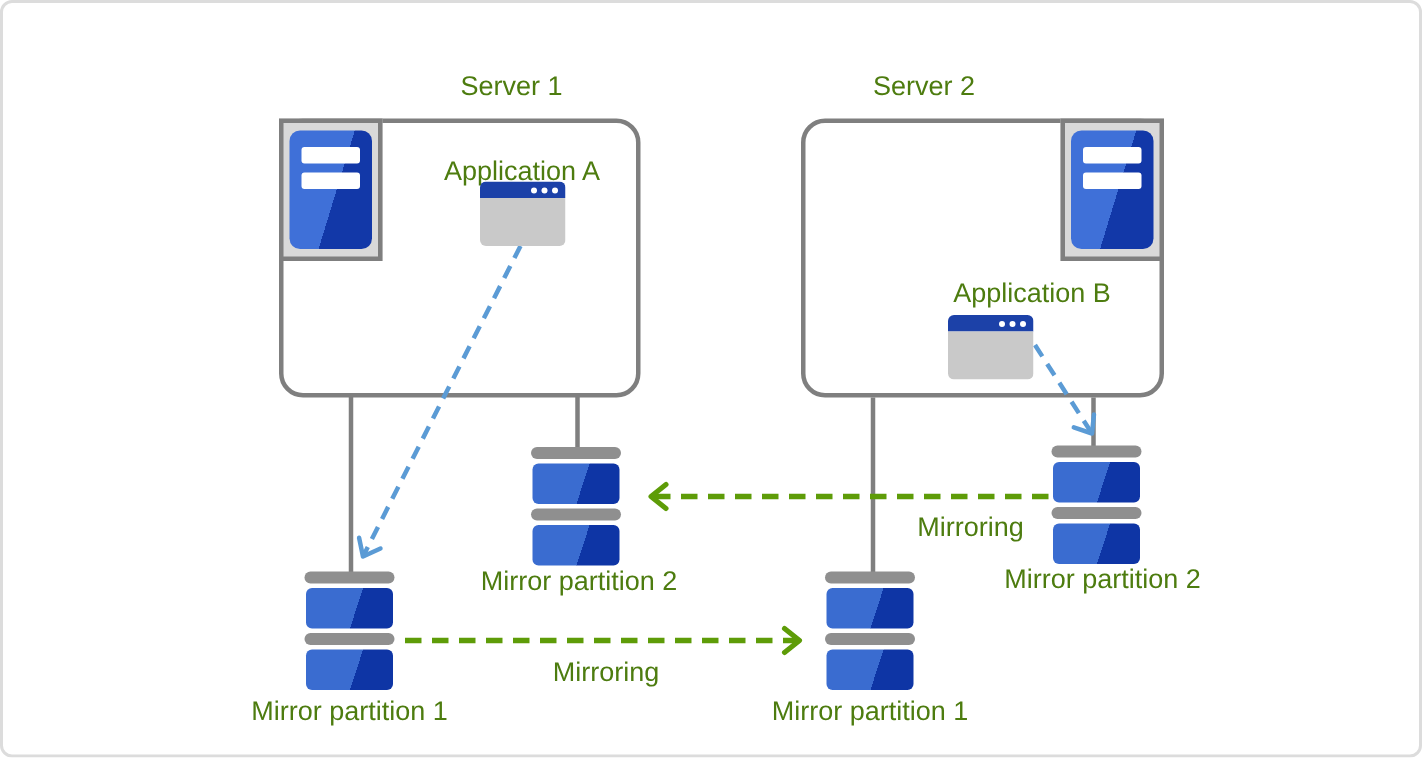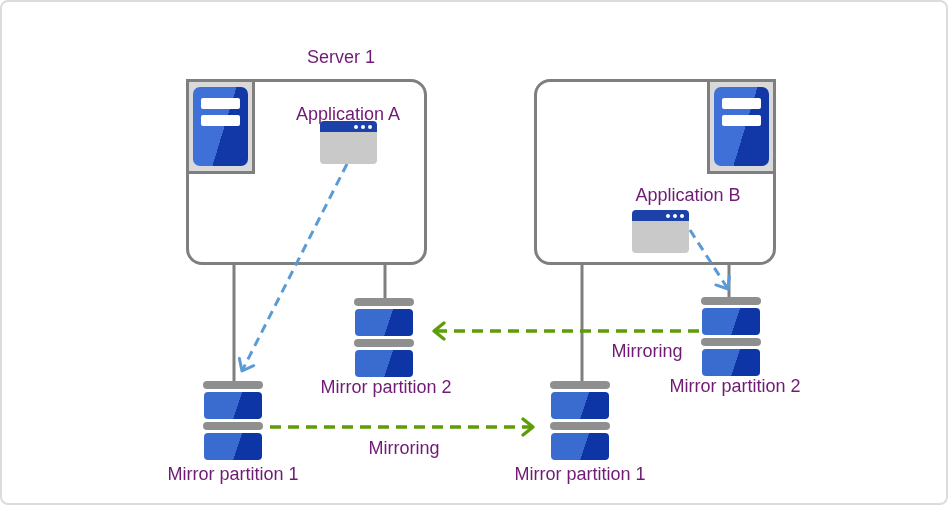--- a/index.html
+++ b/index.html
@@ -1,19 +1,19 @@
 <!DOCTYPE html>
 <html><head>
 <meta charset="utf-8">
 <style>
   html,body{margin:0;padding:0;background:#fff;}
   .canvas{
     position:relative;width:948px;height:505px;box-sizing:border-box;
     background:#fff;border:2px solid #dcdcdc;border-radius:8px;overflow:hidden;
-    font-family:"Liberation Sans",sans-serif;color:#701a75;
+    font-family:"Liberation Sans",sans-serif;color:#4d7c0f;
   }
   .lbl{position:absolute;width:220px;text-align:center;font-size:18px;line-height:1.1;white-space:nowrap;}
   
   .server-box{position:absolute;width:241px;height:186px;top:77px;background:#fff;
     border:3px solid #7f7f7f;border-radius:16px;box-sizing:border-box;}
   
   .server-chip{position:absolute;top:77px;width:69px;height:95px;background:#d9d9d9;
     border:3px solid #7f7f7f;box-sizing:border-box;display:flex;align-items:center;justify-content:center;z-index:3;}
   .tower{width:55px;height:79px;border-radius:7px;box-sizing:border-box;
     background:linear-gradient(107deg,#3f70d8 55%,#1238a8 55%);
@@ -30,20 +30,21 @@
   .p-block{height:27px;border-radius:4px;background:linear-gradient(108deg,#3a6cd0 57%,#0e35a5 57%);}
   
   svg.lines{position:absolute;left:0;top:0;z-index:2;pointer-events:none;}
 </style>
 </head>
 <body>
 
 <div class="canvas">
 
   <div class="lbl" style="left:229px;top:46px;">Server 1</div>
+  <div class="lbl" style="left:504px;top:46px;">Server 2</div>
 
   <div class="server-box" style="left:184px;"></div>
   <div class="server-box" style="left:532px;width:242px;"></div>
 
   <svg class="lines" width="948" height="505" viewBox="0 0 948 505">
     <defs>
       <marker id="chevBlue" markerUnits="userSpaceOnUse" markerWidth="26" markerHeight="26" refX="0" refY="0" orient="auto" viewBox="-13 -13 26 26">
         <path d="M-10,-8 L0,0 L-10,8" fill="none" stroke="#5b9bd5" stroke-width="3" stroke-linecap="round" stroke-linejoin="round"></path>
       </marker>
       <marker id="chevGreen" markerUnits="userSpaceOnUse" markerWidth="26" markerHeight="26" refX="0" refY="0" orient="auto" viewBox="-13 -13 26 26">

